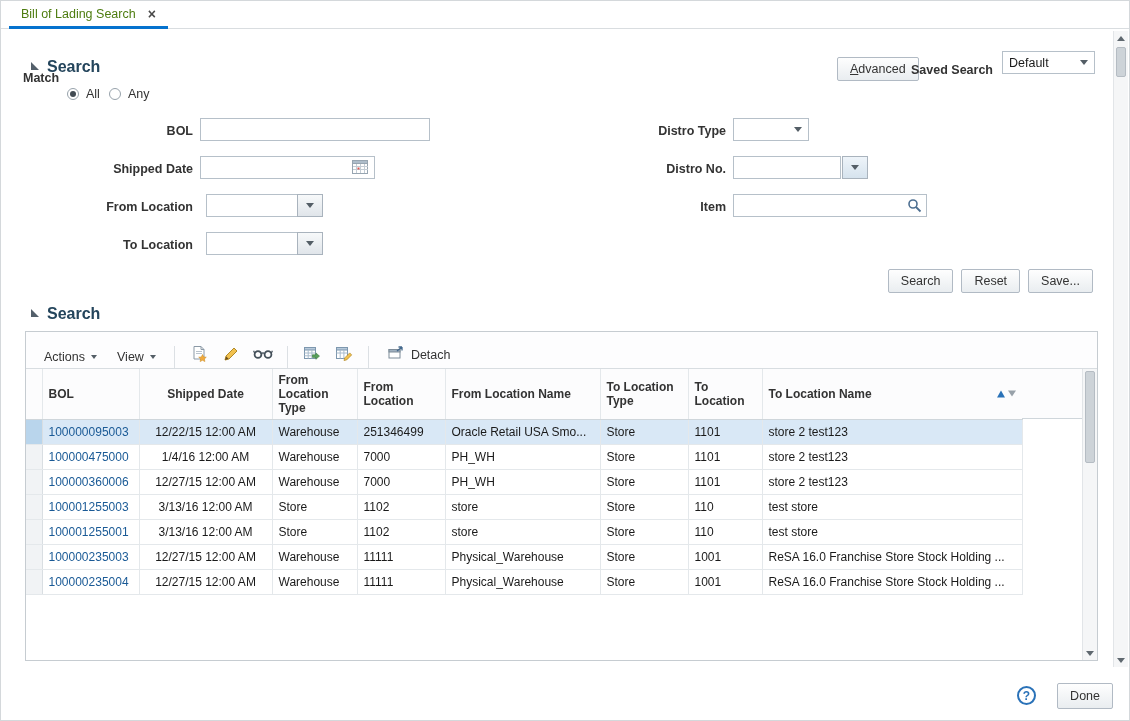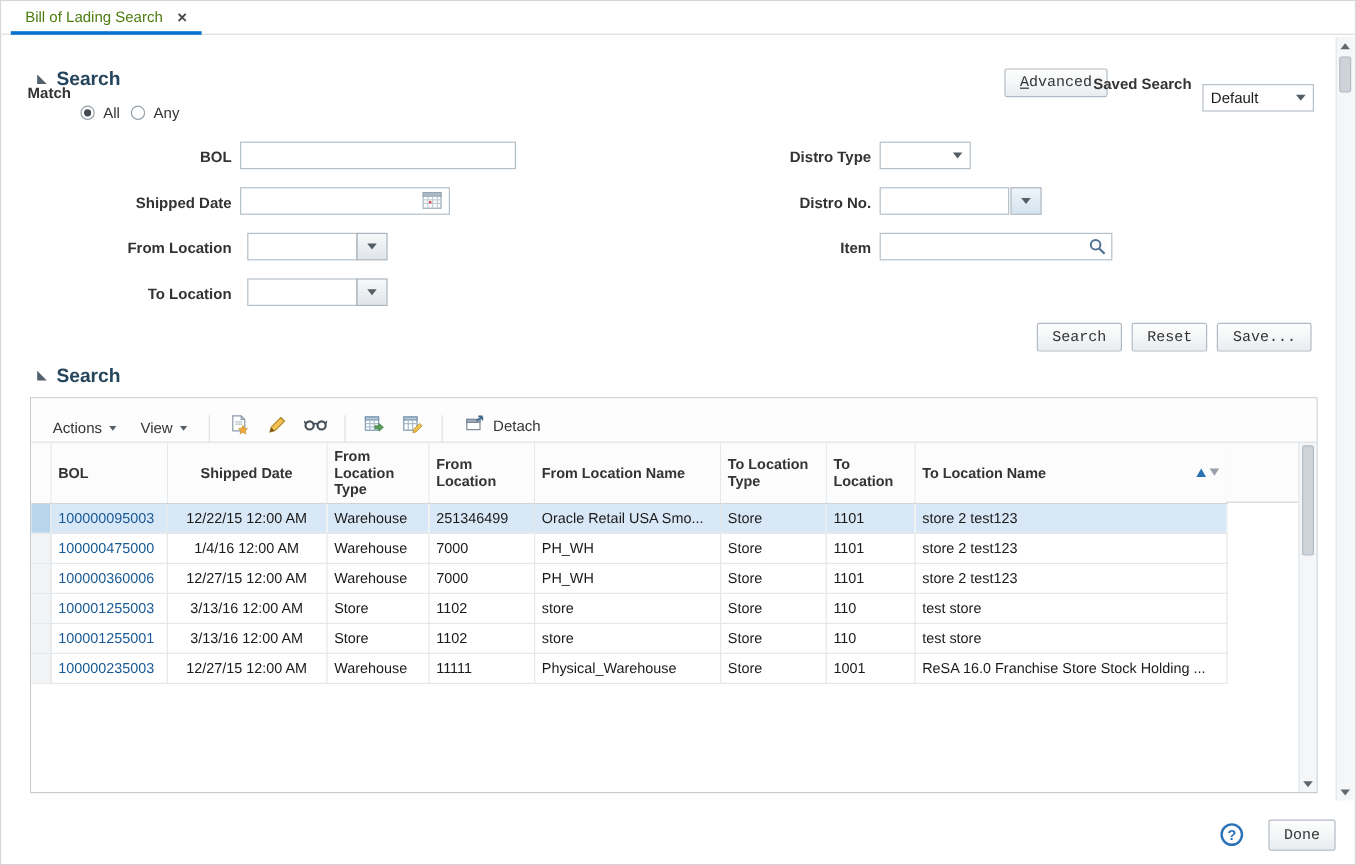--- a/index.html
+++ b/index.html
@@ -20,21 +20,21 @@
   
   .disclosure { position:absolute; width:0; height:0; border-bottom:8px solid #54606b; border-right:8px solid transparent; cursor:pointer; }
   .section-title { position:absolute; font-size:16px; font-weight:bold; color:#24455c; }
 
   
   .btn {
     display:inline-flex; align-items:center; justify-content:center;
     height:24px; padding:0 12px;
     background:linear-gradient(#fefefe,#e9edf0);
     border:1px solid #b1bac4; border-radius:2px;
-    font-size:12.5px; color:#333; cursor:pointer; font-family:Liberation Mono, monospace;
+    font-size:12.5px; color:#333; cursor:pointer; font-family:Liberation Sans, sans-serif;
   }
   .accesskey span { display:block; }
   .accesskey span::first-letter { text-decoration:underline; }
   .plain-label { position:absolute; color:#333; font-weight:bold; }
   .flabel { position:absolute; text-align:right; color:#333; font-weight:bold; }
   .input { position:absolute; background:#fff; border:1px solid #b6c0c9; height:23px; font-family:inherit; font-size:12.5px; padding:0 5px; color:#1a1a1a; }
   .field-icon { position:absolute; cursor:pointer; line-height:0; }
   .select { position:absolute; height:23px; background:#fff; border:1px solid #b6c0c9; display:flex; align-items:center; justify-content:space-between; padding:0 6px; cursor:pointer; color:#1a1a1a; }
   .caret { width:0; height:0; border-left:4px solid transparent; border-right:4px solid transparent; border-top:5px solid #545e66; }
   .caret.small { border-left-width:3.5px; border-right-width:3.5px; border-top-width:4.5px; }
@@ -101,21 +101,21 @@
     </div>
   </div>
 
   <span class="disclosure" style="left:30px;top:61px"></span>
   <div class="section-title" style="left:46px;top:57px">Search</div>
 
   <button class="btn accesskey" style="position:absolute;left:836px;top:56px">
       <span>Advanced</span>
     </button>
   <div class="plain-label" style="left:910px;top:62px">Saved Search</div>
-  <div class="select" style="left:1001px;top:69px;width:93px">
+  <div class="select" style="left:1001px;top:50px;width:93px">
     <span>Default</span>
     <span class="caret"></span>
   </div>
 
   <div class="plain-label" style="left:22px;top:70px">Match</div>
   <span class="radio checked" style="left:66px;top:87px"></span>
   <span class="radio-label" style="left:85px;top:86px">All</span>
   <span class="radio" style="left:108px;top:87px"></span>
   <span class="radio-label" style="left:127px;top:86px">Any</span>
 
@@ -349,20 +349,31 @@
               <td class="gutter"></td>
               <td class="bol">100000235003</td>
               <td class="c-center">12/27/15 12:00 AM</td>
               <td>Warehouse</td>
               <td>11111</td>
               <td>Physical_Warehouse</td>
               <td>Store</td>
               <td>1001</td>
               <td>ReSA 16.0 Franchise Store Stock Holding ...</td>
             </tr>
+            <tr>
+              <td class="gutter"></td>
+              <td class="bol">100000235004</td>
+              <td class="c-center">12/27/15 12:00 AM</td>
+              <td>Warehouse</td>
+              <td>11111</td>
+              <td>Physical_Warehouse</td>
+              <td>Store</td>
+              <td>1001</td>
+              <td>ReSA 16.0 Franchise Store Stock Holding ...</td>
+            </tr>
           </tbody>
       </table>
     </div>
 
     <div class="vscroll" style="right:0;top:37px;bottom:0;width:15px">
       <div class="sb-thumb" style="top:2px;height:92px"></div>
       <div class="sb-arrow" style="bottom:0">
           <span class="sb-tri-down"></span>
         </div>
     </div>

